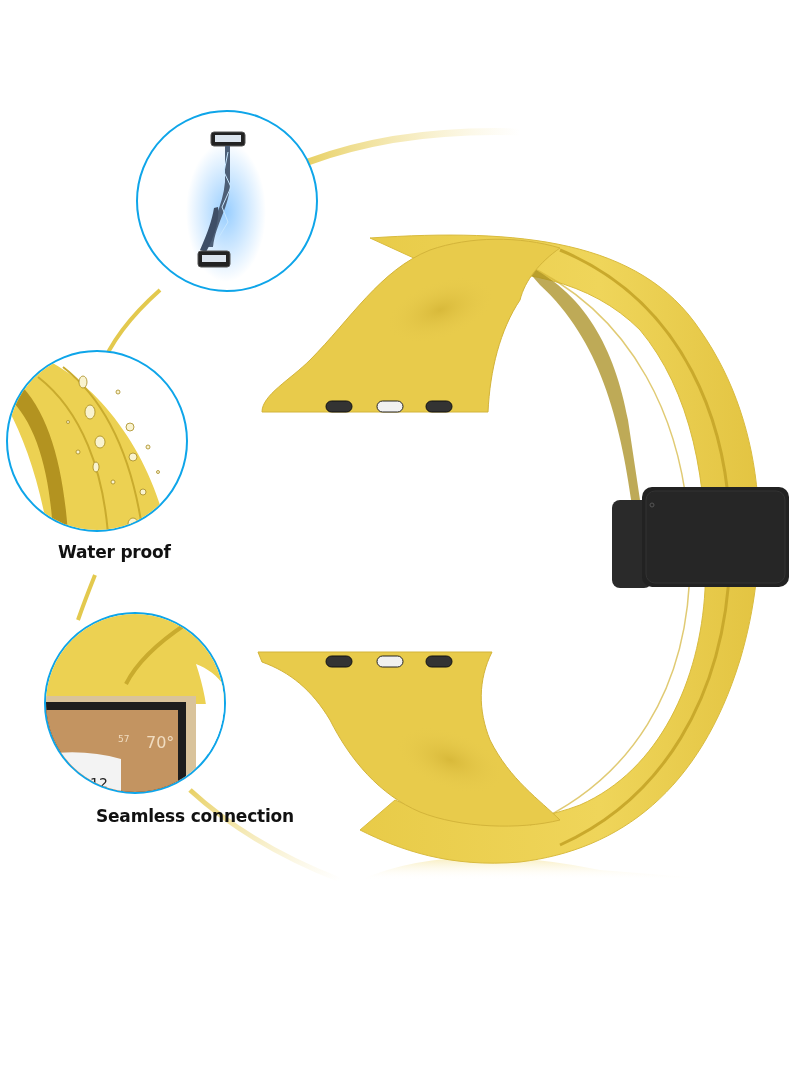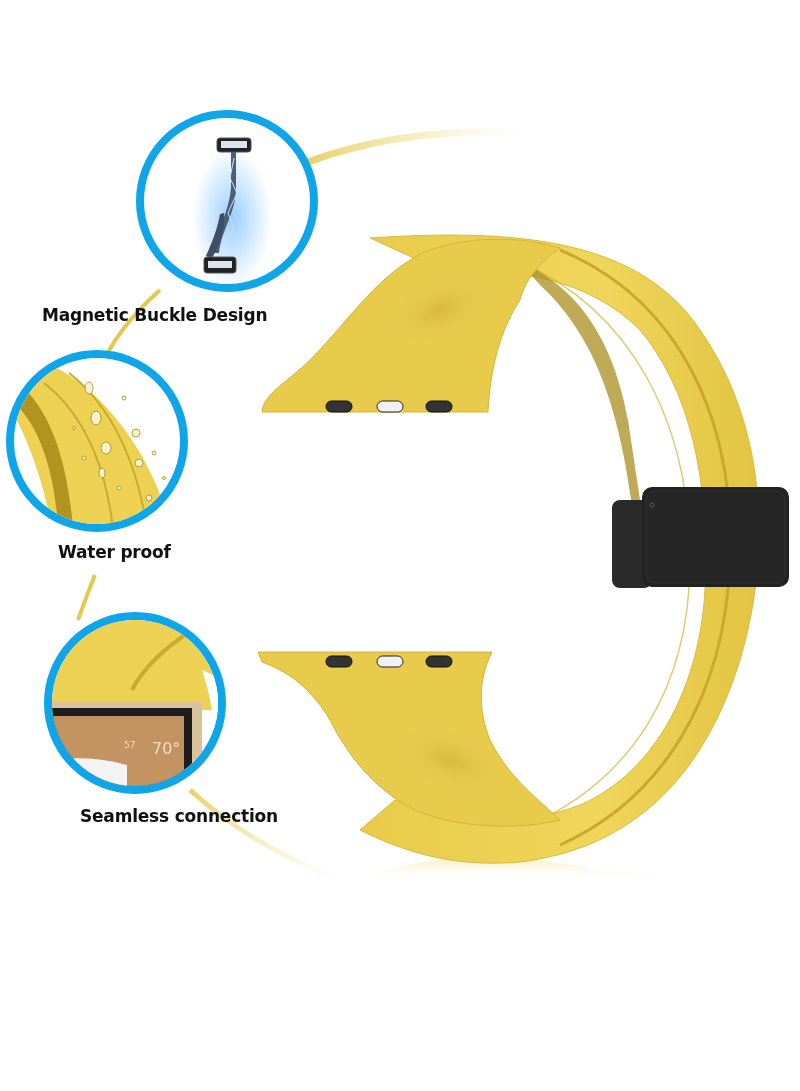--- a/index.html
+++ b/index.html
@@ -1,19 +1,19 @@
 <!DOCTYPE html>
 <html><head>
 <meta charset="utf-8">
 <style>
   html,body{margin:0;padding:0;background:#ffffff;}
   body{width:800px;height:1091px;position:relative;overflow:hidden;font-family:"DejaVu Sans","Liberation Sans",sans-serif;}
   .stage{position:absolute;left:0;top:0;width:800px;height:1091px;}
   .label{position:absolute;font-weight:bold;color:#111;font-size:17px;letter-spacing:-0.2px;white-space:nowrap;}
-  .feature-circle{position:absolute;border:8px solid #0ea5e9;border-radius:50%;overflow:hidden;background:#fff;box-sizing:border-box;}
+  .feature-circle{position:absolute;border:2px solid #0ea5e9;border-radius:50%;overflow:hidden;background:#fff;box-sizing:border-box;}
 </style>
 </head>
 <body>
 
 <div class="stage">
 
   <svg width="800" height="1091" style="position:absolute;left:0;top:0">
     <defs>
       <linearGradient id="arcfade" x1="0" y1="0" x2="1" y2="0">
         <stop offset="0" stop-color="#e6cc55" stop-opacity="0.9"></stop>
@@ -96,21 +96,20 @@
       <ellipse cx="88" cy="100" rx="40" ry="70" fill="url(#glow)"></ellipse>
       <rect x="73" y="20" width="34" height="14" rx="3" fill="#222" stroke="#555"></rect>
       <rect x="77" y="23" width="26" height="7" fill="#dbe4ee"></rect>
       <path d="M92,34 L92,70 C92,95 78,110 75,135 L70,135 C72,112 85,95 87,70 L87,34 Z" fill="#4d5f77"></path>
       <path d="M80,95 C82,110 74,130 68,140 L62,138 C70,120 74,108 76,96 Z" fill="#3e4e66"></path>
       <rect x="60" y="139" width="32" height="16" rx="3" fill="#222" stroke="#555"></rect>
       <rect x="64" y="143" width="24" height="7" fill="#dbe4ee"></rect>
       <path d="M90,40 L86,60 L93,75 L84,95 L90,110 L78,130" stroke="#c6e6ff" stroke-width="1" fill="none"></path>
     </svg>
   </div>
-  <div class="label" style="left:42px;top:305px;">Magnetic Buckle Design</div>
 
   <div class="feature-circle" style="left:6px;top:350px;width:182px;height:182px;">
     <svg width="182" height="182">
       <path d="M20,0 C80,20 140,90 160,182 L40,182 C30,120 10,70 -10,40 Z" fill="#ecd152"></path>
       <path d="M10,30 C40,60 55,110 60,182 L45,182 C42,120 28,70 0,45 Z" fill="#b39320"></path>
       <path d="M55,15 C100,50 125,110 135,182" stroke="#c9ab2e" stroke-width="2" fill="none"></path>
       <path d="M30,25 C75,60 95,120 100,182" stroke="#c9ab2e" stroke-width="2" fill="none"></path>
       <g fill="#f9f3d0" stroke="#a68a1e" stroke-width="0.8">
         <ellipse cx="75" cy="30" rx="4" ry="6"></ellipse>
         <ellipse cx="82" cy="60" rx="5" ry="7"></ellipse>
@@ -138,15 +137,15 @@
       <path d="M150,50 C165,55 180,70 182,80 L182,140 L160,140 C165,110 160,80 150,50 Z" fill="#ffffff"></path>
       <rect x="0" y="82" width="150" height="100" fill="#d9c39b"></rect>
       <rect x="0" y="88" width="140" height="94" fill="#1d1d1d"></rect>
       <rect x="0" y="96" width="132" height="86" fill="#c39461"></rect>
       <path d="M0,140 Q40,135 75,145 L75,182 L0,182 Z" fill="#f3f3f3"></path>
       <text x="72" y="128" font-family="DejaVu Sans, sans-serif" font-size="9" fill="#f0dcc0">57</text>
       <text x="100" y="134" font-family="DejaVu Sans, sans-serif" font-size="16" fill="#f0dcc0">70°</text>
       <text x="44" y="174" font-family="DejaVu Sans, sans-serif" font-size="14" fill="#222">12</text>
     </svg>
   </div>
-  <div class="label" style="left:80px;top:806px;text-align:center;">Seamless connection</div>
+  <div class="label" style="left:96px;top:806px;text-align:center;">Seamless connection</div>
 
 </div>
 
 </body></html>

